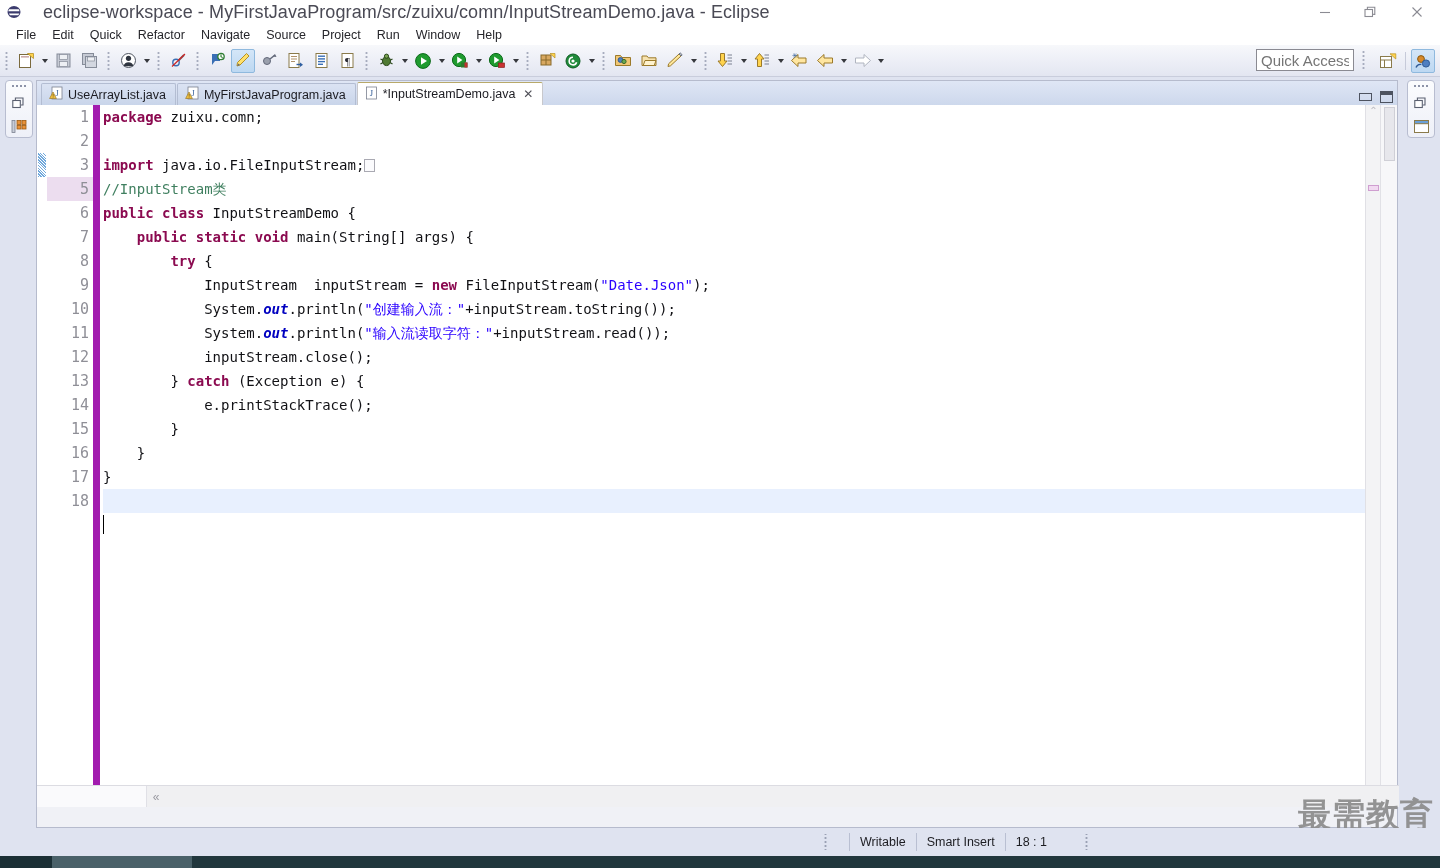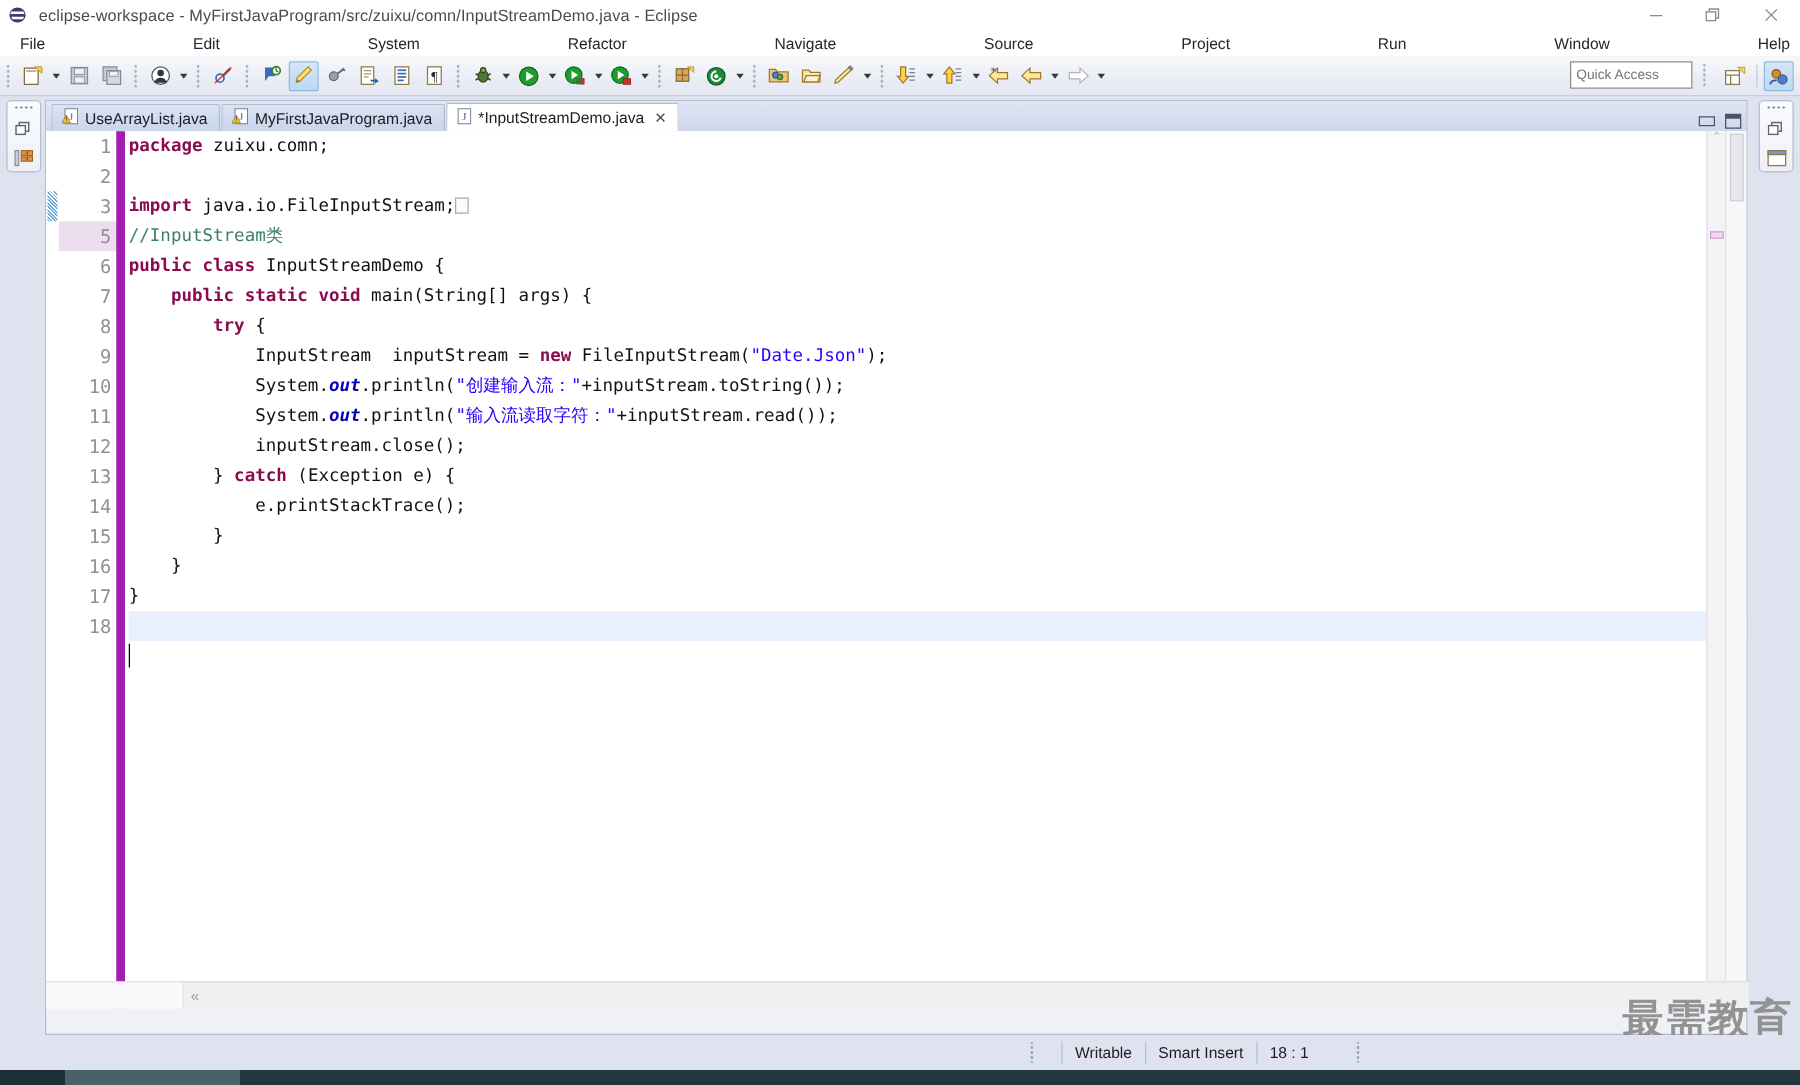--- a/index.html
+++ b/index.html
@@ -12,34 +12,34 @@
   .app { position: relative; width: 1440px; height: 868px; }
 
   
   .titlebar {
     position: absolute; top: 0; left: 0; width: 1440px; height: 24px;
     background: #ffffff;
     display: flex; align-items: center;
   }
   .tb-icon { width: 22px; margin-left: 7px; display: flex; align-items: center; }
   .tb-title {
-    font-size: 13px; color: #4a4a55; margin-left: 2px;
+    font-size: 18px; color: #4a4a55; margin-left: 14px;
     white-space: nowrap; letter-spacing: .1px;
   }
   .tb-ctrls { position: absolute; right: 0; top: 0; height: 24px; display: flex; }
   .tb-btn {
     width: 46px; height: 24px; display: flex; align-items: center; justify-content: center;
     color: #7d7d85;
   }
   .tb-btn svg { display: block; }
 
   
   .menubar {
     position: absolute; top: 24px; left: 0; width: 1440px; height: 21px;
-    background: #ffffff; display: flex; align-items: center; padding-left: 8px; justify-content: space-between;
+    background: #ffffff; display: flex; align-items: center; padding-left: 8px;
   }
   .menu-item {
     font-size: 12.5px; color: #26262b; padding: 2px 8px; white-space: nowrap;
   }
 
   
   .toolbar {
     position: absolute; top: 45px; left: 0; width: 1440px; height: 32px;
     background: linear-gradient(to bottom, #f7f8fb 0%, #eceef6 55%, #e3e6f1 100%);
     border-bottom: 1px solid #c9cddc;
@@ -66,21 +66,21 @@
   .tarrow i {
     display:block; width:0; height:0;
     border-left: 3.5px solid transparent; border-right: 3.5px solid transparent;
     border-top: 4px solid #36383d;
   }
   .tsep { width: 1px; height: 18px; background: #c6cad9; margin: 0 4px; }
 
   .qa-wrap { position: absolute; right: 70px; top: 4px; display: flex; align-items: center; }
   .qa-input {
     width: 98px; height: 22px; background: #fff;
-    border: 1px solid #8a8a92; font-size: 11px; color: #701a75;
+    border: 1px solid #8a8a92; font-size: 15px; color: #701a75;
     padding: 0 4px; font-family: "Liberation Sans", sans-serif;
     line-height: 20px;
   }
   .persp-right { position: absolute; right: 4px; top: 4px; display: flex; align-items: center; }
 
   
   .trim {
     position: absolute; top: 80px; width: 28px;
     background: linear-gradient(to bottom,#fbfcfe,#eef0f8);
     border: 1px solid #b8bdd0; border-radius: 4px;
@@ -285,21 +285,21 @@
           <line x1="2.5" y1="2.5" x2="11.5" y2="11.5" stroke="#8b8b93" stroke-width="1.1"></line>
           <line x1="11.5" y1="2.5" x2="2.5" y2="11.5" stroke="#8b8b93" stroke-width="1.1"></line>
         </svg>
       </div>
     </div>
   </div>
 
   <div class="menubar">
     <div class="menu-item">File</div>
     <div class="menu-item">Edit</div>
-    <div class="menu-item">System</div>
+    <div class="menu-item">Quick</div>
     <div class="menu-item">Refactor</div>
     <div class="menu-item">Navigate</div>
     <div class="menu-item">Source</div>
     <div class="menu-item">Project</div>
     <div class="menu-item">Run</div>
     <div class="menu-item">Window</div>
     <div class="menu-item">Help</div>
   </div>
 
   <div class="toolbar">

